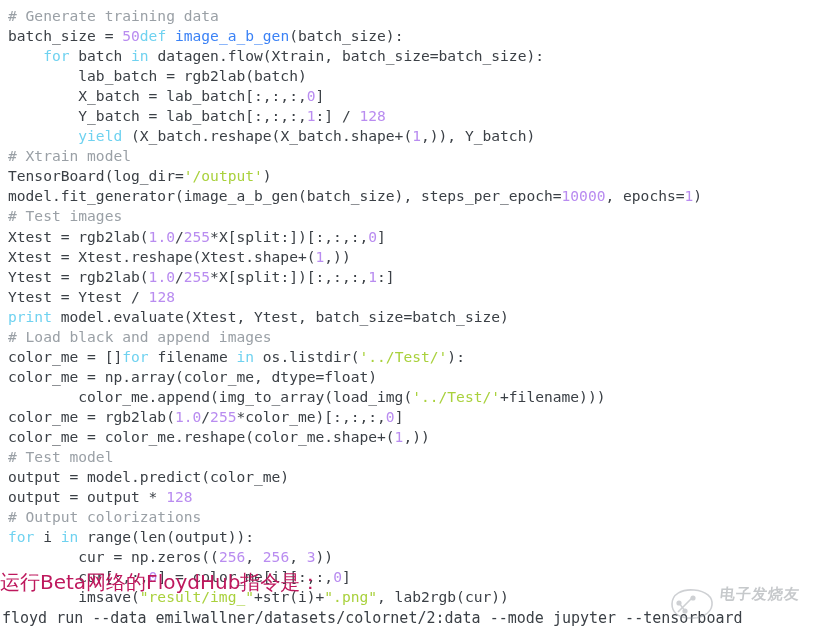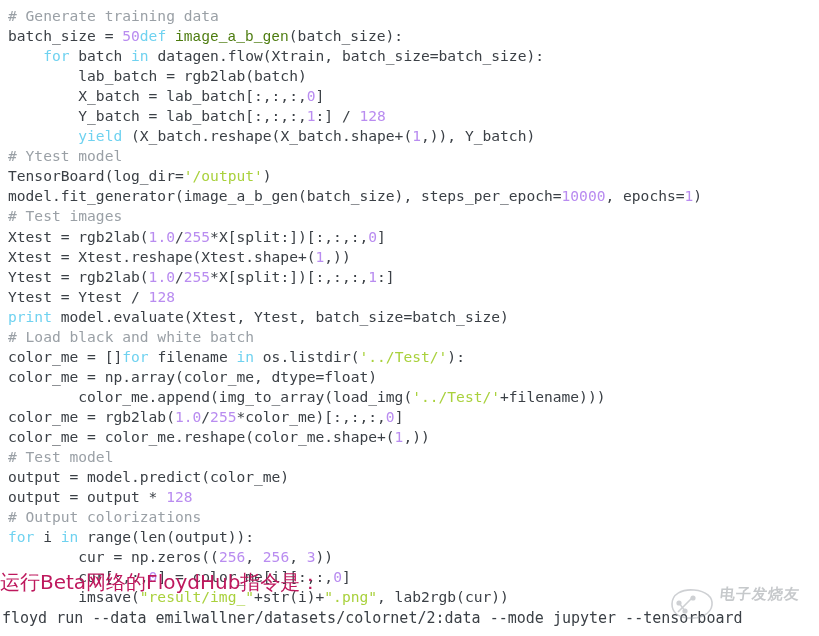--- a/index.html
+++ b/index.html
@@ -37,21 +37,21 @@
     height: 20.05px;
     white-space: pre;
     color: #3b4046;
     letter-spacing: 0px;
     padding-left: 2px;
   }
 
   
   .tok-com   { color: #9aa0a6; }              
   .tok-kw    { color: #6fd2f0; }              
-  .tok-fn    { color: #4d7c0f; font-family: Liberation Mono, monospace; }              
+  .tok-fn    { color: #3b82f6; }              
   .tok-num   { color: #b98cf0; text-align: right; }              
   .tok-str   { color: #a9d13c; }              
   .tok-plain { color: #3b4046; }              
 
   
   .prose-line {
     position: absolute;
     font-family: "DejaVu Sans", "Liberation Sans", sans-serif;
     font-size: 20px;
     line-height: 20px;
@@ -105,30 +105,30 @@
 <div id="page">
 
   <div class="code-block" id="code-block">
       <div class="code-line"><span class="tok-com"># Generate training data</span></div>
       <div class="code-line"><span class="tok-plain">batch_size = </span><span class="tok-num">50</span><span class="tok-kw">def </span><span class="tok-fn">image_a_b_gen</span><span class="tok-plain">(batch_size):</span></div>
       <div class="code-line"><span class="tok-plain">    </span><span class="tok-kw">for</span><span class="tok-plain"> batch </span><span class="tok-kw">in</span><span class="tok-plain"> datagen.flow(Xtrain, batch_size=batch_size):</span></div>
       <div class="code-line"><span class="tok-plain">        lab_batch = rgb2lab(batch)</span></div>
       <div class="code-line"><span class="tok-plain">        X_batch = lab_batch[:,:,:,</span><span class="tok-num">0</span><span class="tok-plain">]</span></div>
       <div class="code-line"><span class="tok-plain">        Y_batch = lab_batch[:,:,:,</span><span class="tok-num">1</span><span class="tok-plain">:] / </span><span class="tok-num">128</span></div>
       <div class="code-line"><span class="tok-plain">        </span><span class="tok-kw">yield</span><span class="tok-plain"> (X_batch.reshape(X_batch.shape+(</span><span class="tok-num">1</span><span class="tok-plain">,)), Y_batch)</span></div>
-      <div class="code-line"><span class="tok-com"># Ytest model</span></div>
+      <div class="code-line"><span class="tok-com"># Xtrain model</span></div>
       <div class="code-line"><span class="tok-plain">TensorBoard(log_dir=</span><span class="tok-str">'/output'</span><span class="tok-plain">)</span></div>
       <div class="code-line"><span class="tok-plain">model.fit_generator(image_a_b_gen(batch_size), steps_per_epoch=</span><span class="tok-num">10000</span><span class="tok-plain">, epochs=</span><span class="tok-num">1</span><span class="tok-plain">)</span></div>
       <div class="code-line"><span class="tok-com"># Test images</span></div>
       <div class="code-line"><span class="tok-plain">Xtest = rgb2lab(</span><span class="tok-num">1.0</span><span class="tok-plain">/</span><span class="tok-num">255</span><span class="tok-plain">*X[split:])[:,:,:,</span><span class="tok-num">0</span><span class="tok-plain">]</span></div>
       <div class="code-line"><span class="tok-plain">Xtest = Xtest.reshape(Xtest.shape+(</span><span class="tok-num">1</span><span class="tok-plain">,))</span></div>
       <div class="code-line"><span class="tok-plain">Ytest = rgb2lab(</span><span class="tok-num">1.0</span><span class="tok-plain">/</span><span class="tok-num">255</span><span class="tok-plain">*X[split:])[:,:,:,</span><span class="tok-num">1</span><span class="tok-plain">:]</span></div>
       <div class="code-line"><span class="tok-plain">Ytest = Ytest / </span><span class="tok-num">128</span></div>
       <div class="code-line"><span class="tok-kw">print</span><span class="tok-plain"> model.evaluate(Xtest, Ytest, batch_size=batch_size)</span></div>
-      <div class="code-line"><span class="tok-com"># Load black and white batch</span></div>
+      <div class="code-line"><span class="tok-com"># Load black and append images</span></div>
       <div class="code-line"><span class="tok-plain">color_me = []</span><span class="tok-kw">for</span><span class="tok-plain"> filename </span><span class="tok-kw">in</span><span class="tok-plain"> os.listdir(</span><span class="tok-str">'../Test/'</span><span class="tok-plain">):</span></div>
       <div class="code-line"><span class="tok-plain">color_me = np.array(color_me, dtype=float)</span></div>
       <div class="code-line"><span class="tok-plain">        color_me.append(img_to_array(load_img(</span><span class="tok-str">'../Test/'</span><span class="tok-plain">+filename)))</span></div>
       <div class="code-line"><span class="tok-plain">color_me = rgb2lab(</span><span class="tok-num">1.0</span><span class="tok-plain">/</span><span class="tok-num">255</span><span class="tok-plain">*color_me)[:,:,:,</span><span class="tok-num">0</span><span class="tok-plain">]</span></div>
       <div class="code-line"><span class="tok-plain">color_me = color_me.reshape(color_me.shape+(</span><span class="tok-num">1</span><span class="tok-plain">,))</span></div>
       <div class="code-line"><span class="tok-com"># Test model</span></div>
       <div class="code-line"><span class="tok-plain">output = model.predict(color_me)</span></div>
       <div class="code-line"><span class="tok-plain">output = output * </span><span class="tok-num">128</span></div>
       <div class="code-line"><span class="tok-com"># Output colorizations</span></div>
       <div class="code-line"><span class="tok-kw">for</span><span class="tok-plain"> i </span><span class="tok-kw">in</span><span class="tok-plain"> range(len(output)):</span></div>

